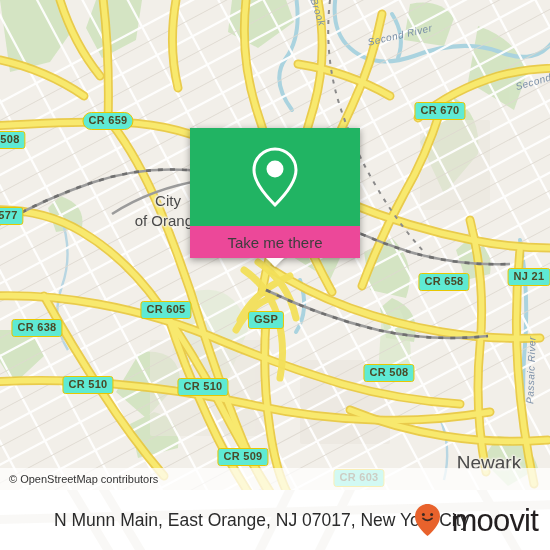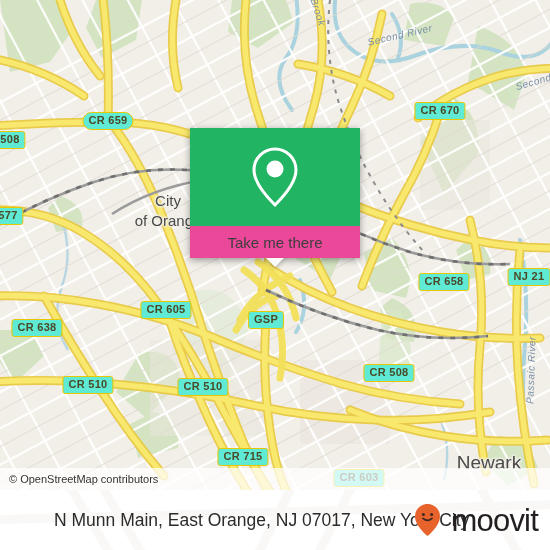--- a/index.html
+++ b/index.html
@@ -352,21 +352,21 @@
         <div class="shield" style="left: 440px; top: 111px;">CR 670</div>
         <div class="shield" style="left: 8px; top: 216px;">577</div>
         <div class="shield" style="left: 408px; top: 282px; margin-left: 36px;">CR 658</div>
         <div class="shield" style="left: 529px; top: 277px;">NJ 21</div>
         <div class="shield" style="left: 37px; top: 296px; margin-top: 32px;">CR 638</div>
         <div class="shield" style="left: 166px; top: 310px;">CR 605</div>
         <div class="shield" style="left: 266px; top: 320px; text-align: center;">GSP</div>
         <div class="shield" style="left: 88px; top: 385px;">CR 510</div>
         <div class="shield" style="left: 203px; top: 387px;">CR 510</div>
         <div class="shield" style="left: 389px; top: 373px;">CR 508</div>
-        <div class="shield" style="left: 243px; top: 457px;">CR 715</div>
+        <div class="shield" style="left: 243px; top: 457px;">CR 509</div>
         <div class="shield" style="left: 359px; top: 478px;">CR 603</div>
       </div>
 
     <div id="attribution">
       <span>© OpenStreetMap contributors</span>
     </div>
 
     <div id="popup">
       <div id="popup-head">
         <svg width="56" height="66" viewBox="0 0 56 66">

